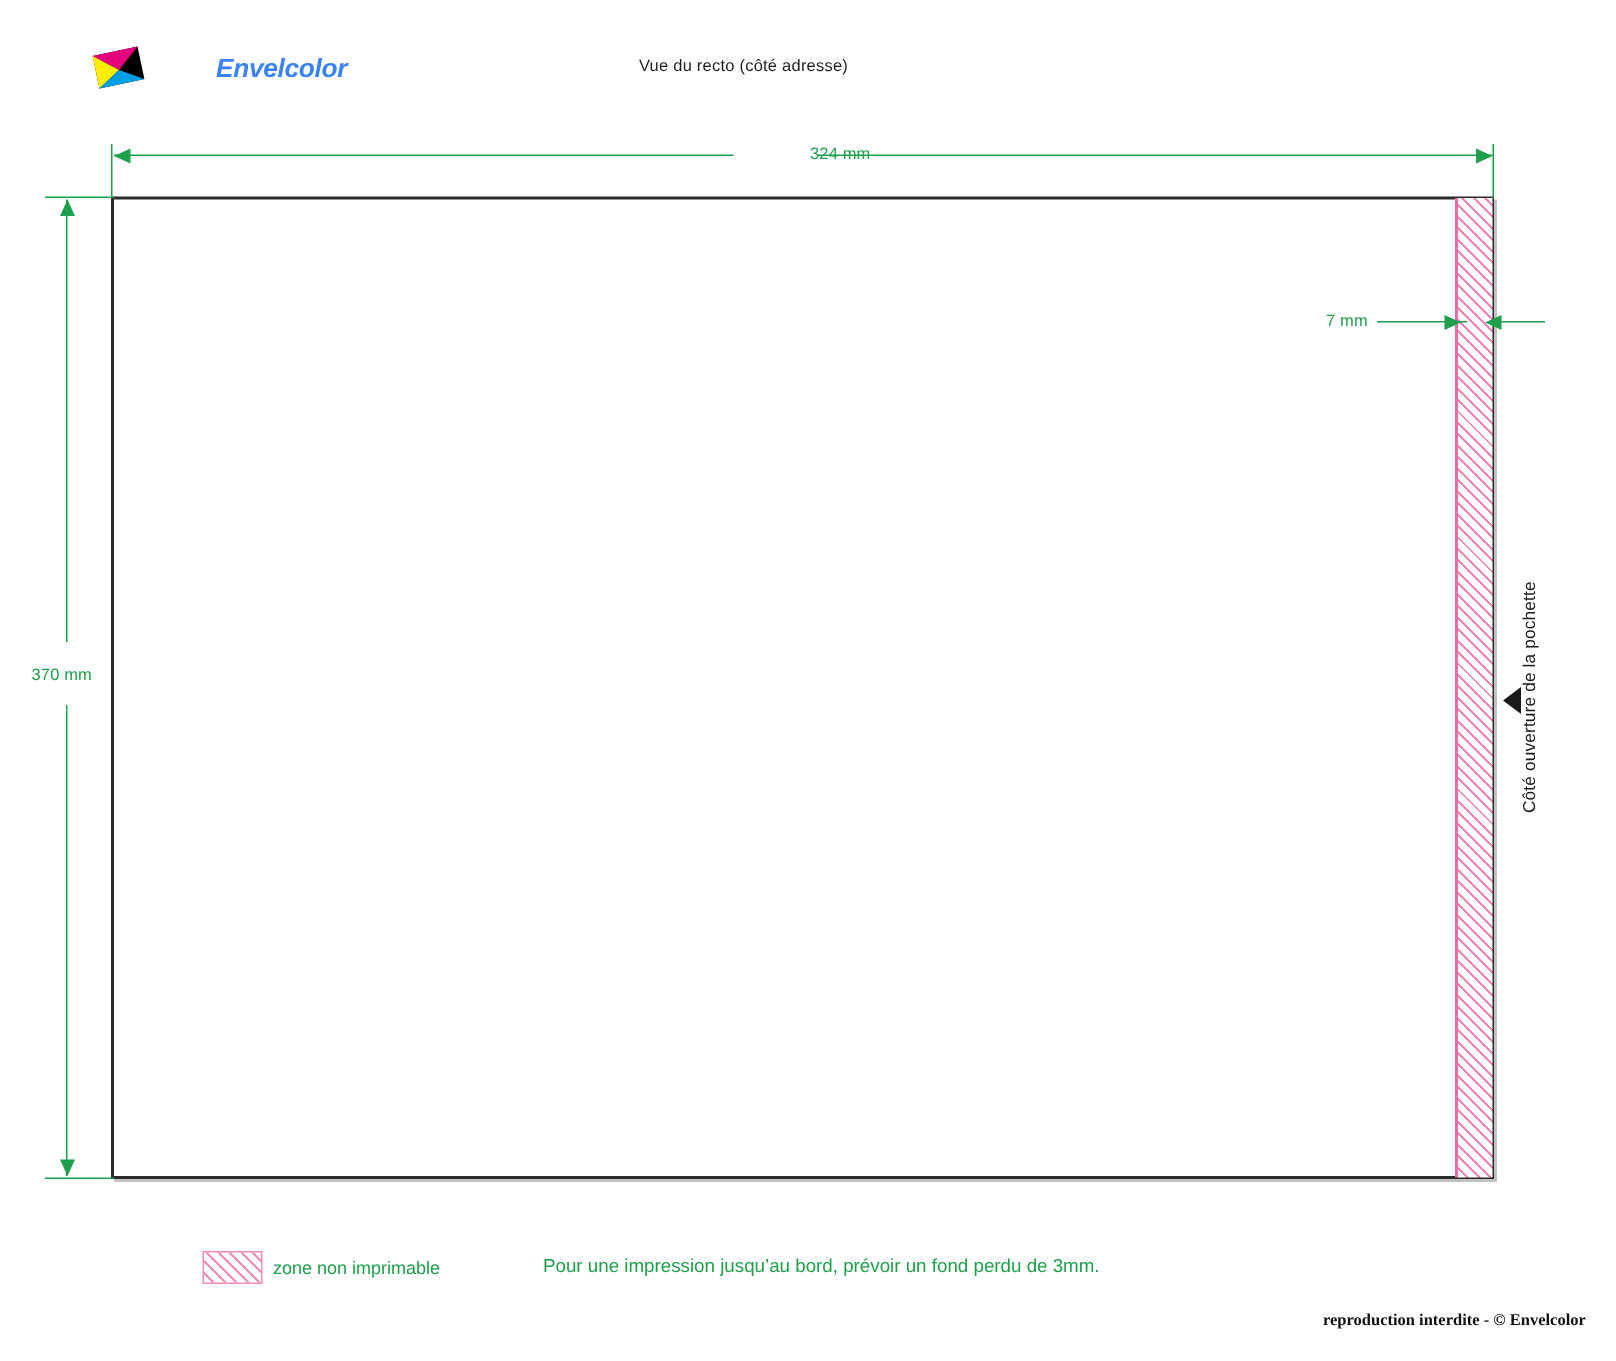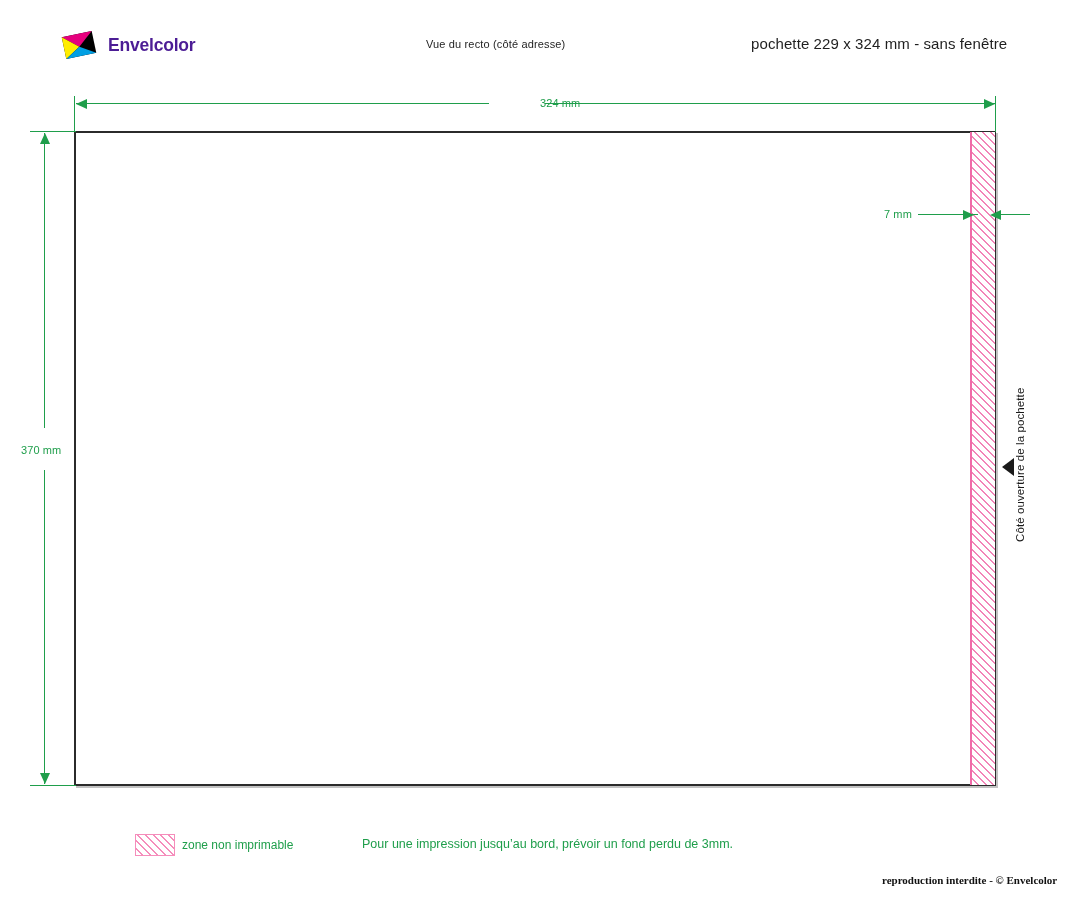--- a/index.html
+++ b/index.html
@@ -29,22 +29,24 @@
     gap: 10px;
   }
   #logo-mark {
     width: 38px;
     height: 34px;
     display: block;
   }
   #logo-word {
     font-size: 17.5px;
     font-weight: bold;
-    color: #4c1d95;
+    font-style: italic;
+    color: #3b82f6;
     letter-spacing: -0.2px;
+    margin-left: 36px;
   }
   #view-label {
     position: absolute;
     left: 426px;
     top: 38px;
     font-size: 11px;
     color: #1f1f1f;
     letter-spacing: 0.15px;
     white-space: nowrap;
   }
@@ -204,21 +206,20 @@
         <rect x="4" y="7" width="36" height="26" fill="#000000"></rect>
         <polygon points="4,7 40,7 22,22" fill="#e6007e"></polygon>
         <polygon points="4,7 22,22 4,33" fill="#ffed00"></polygon>
         <polygon points="4,33 22,22 40,33" fill="#009fe3"></polygon>
       </g>
     </svg>
     <span id="logo-word">Envelcolor</span>
   </div>
 
   <div id="view-label">Vue du recto (côté adresse)</div>
-  <div id="format-title">pochette 229 x 324 mm - sans fenêtre</div>
 
   <div id="envelope-rect"></div>
   <div id="no-print-zone"></div>
 
   <div class="ext-line-v" style="left:74px; top:96px; height:36px;"></div>
   <div class="ext-line-v" style="left:995px; top:96px; height:36px;"></div>
 
   <div class="dim-line-h" style="left:76px; top:103px; width:413px;"></div>
   <div class="dim-line-h" style="left:545px; top:103px; width:450px;"></div>
 

